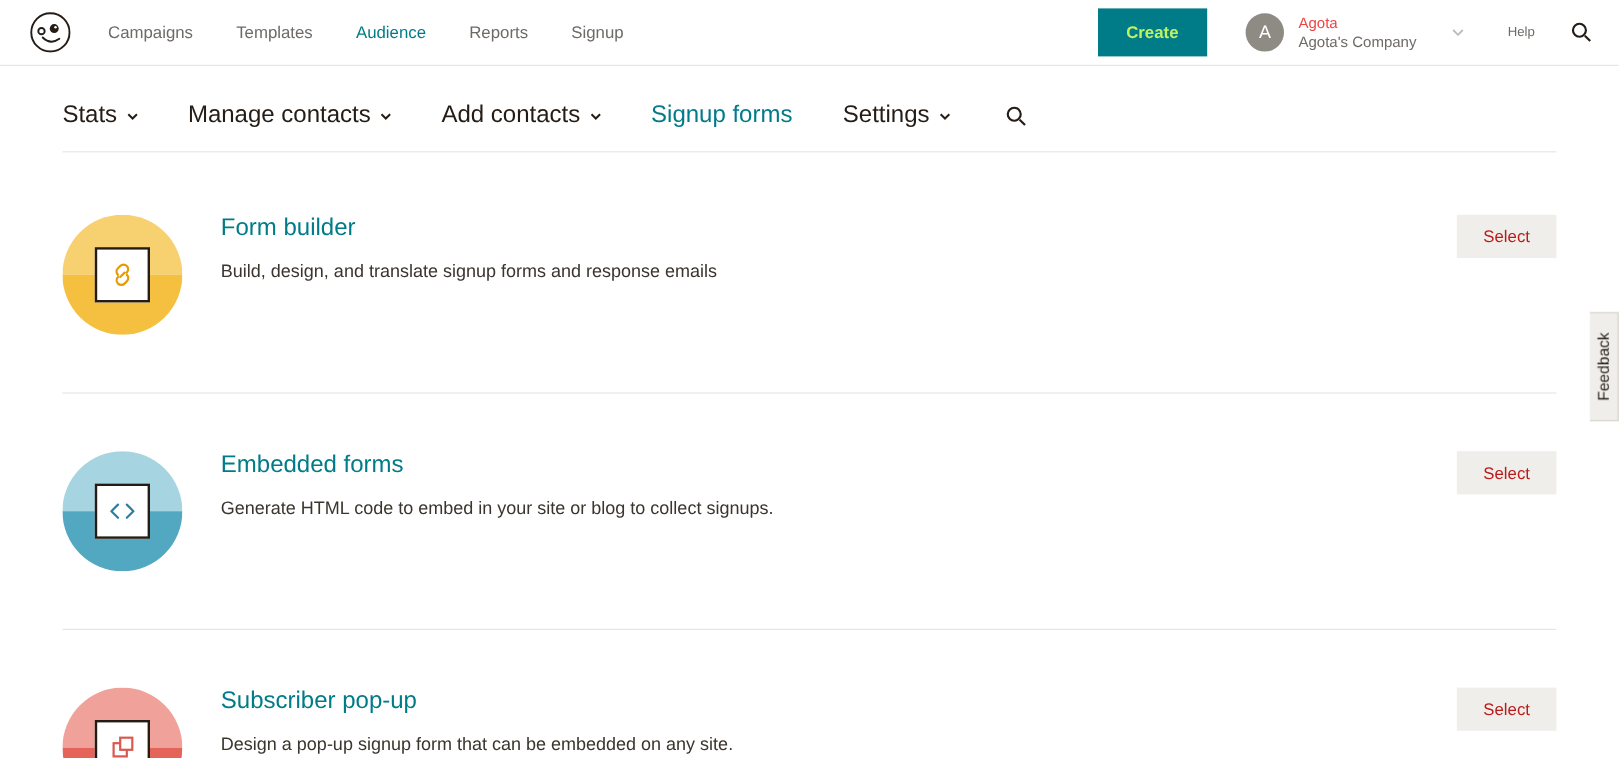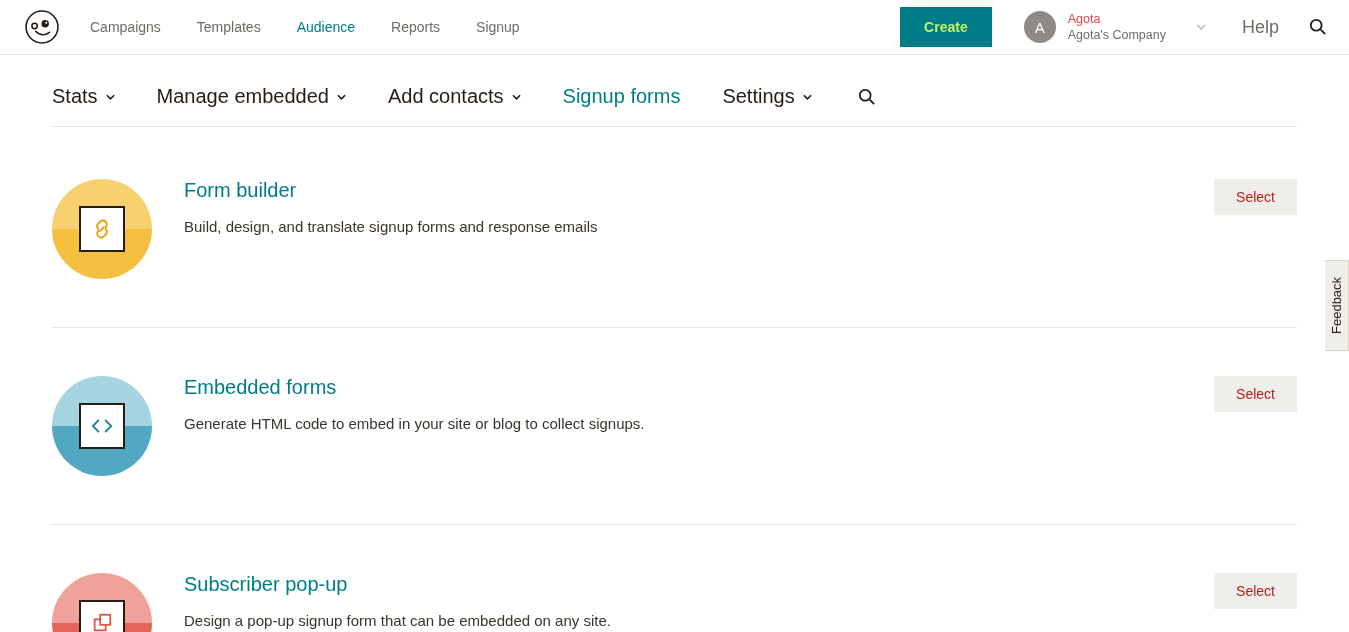--- a/index.html
+++ b/index.html
@@ -9,21 +9,21 @@
 .topnav { display: flex; gap: 36px; }
 .topnav-item { font-size: 14px; color: #6e6b66; cursor: pointer; }
 .topnav-item.active { color: #007c89; font-weight: 500; }
 .topbar-spacer { flex: 1; }
 .create-btn { background: #007c89; color: #bef264; font-weight: 600; font-size: 14px; border: none; padding: 12px 24px; cursor: pointer; margin-right: 32px; }
 .profile { display: flex; align-items: center; gap: 12px; cursor: pointer; margin-right: 36px; }
 .avatar { width: 32px; height: 32px; border-radius: 50%; background: #8e8b85; color: #fff; display:flex; align-items:center; justify-content:center; font-weight: 500; font-size: 15px; }
 .profile-text { font-size: 12.5px; color: #6e6b66; line-height: 1.3; }
 .profile-name { color: #ef4444; }
 .chevron { color: #bdbbb6; margin-left: 18px; }
-.help-link { font-size: 18px; color: #6e6b66; cursor: pointer; margin-right: 30px; }
+.help-link { font-size: 11px; color: #6e6b66; cursor: pointer; margin-right: 30px; }
 .search-icon-top { cursor: pointer; color: #241c15; }
 .content { padding: 0 52px; }
 .subnav { display: flex; align-items: center; gap: 42px; padding: 30px 0 18px; border-bottom: 1px solid #e6e6e6; }
 .subnav-item { font-size: 20px; font-weight: 500; color: #241c15; cursor: pointer; display:flex; align-items:center; gap: 8px; }
 .subnav-item.active { color: #007c89; }
 .caret { font-size: 10px; }
 .subnav .search-btn { margin-left: 4px; cursor: pointer; }
 .list { padding-top: 4px; }
 .card { display: flex; align-items: flex-start; padding: 48px 0; border-bottom: 1px solid #e6e6e6; gap: 32px; }
 .card-icon-circle { width: 100px; height: 100px; border-radius: 50%; position: relative; overflow: hidden; flex: 0 0 100px; display:flex; align-items:center; justify-content:center; }
@@ -90,21 +90,21 @@
   <div class="subnav">
     <span class="subnav-item">
       <span>Stats</span>
       <span class="caret">
           <svg width="9" height="6" viewBox="0 0 10 6">
             <path d="M1 1 L5 5 L9 1" stroke="#241c15" stroke-width="1.8" fill="none"></path>
           </svg>
         </span>
     </span>
     <span class="subnav-item">
-      <span>Manage embedded</span>
+      <span>Manage contacts</span>
       <span class="caret">
           <svg width="9" height="6" viewBox="0 0 10 6">
             <path d="M1 1 L5 5 L9 1" stroke="#241c15" stroke-width="1.8" fill="none"></path>
           </svg>
         </span>
     </span>
     <span class="subnav-item">
       <span>Add contacts</span>
       <span class="caret">
           <svg width="9" height="6" viewBox="0 0 10 6">

